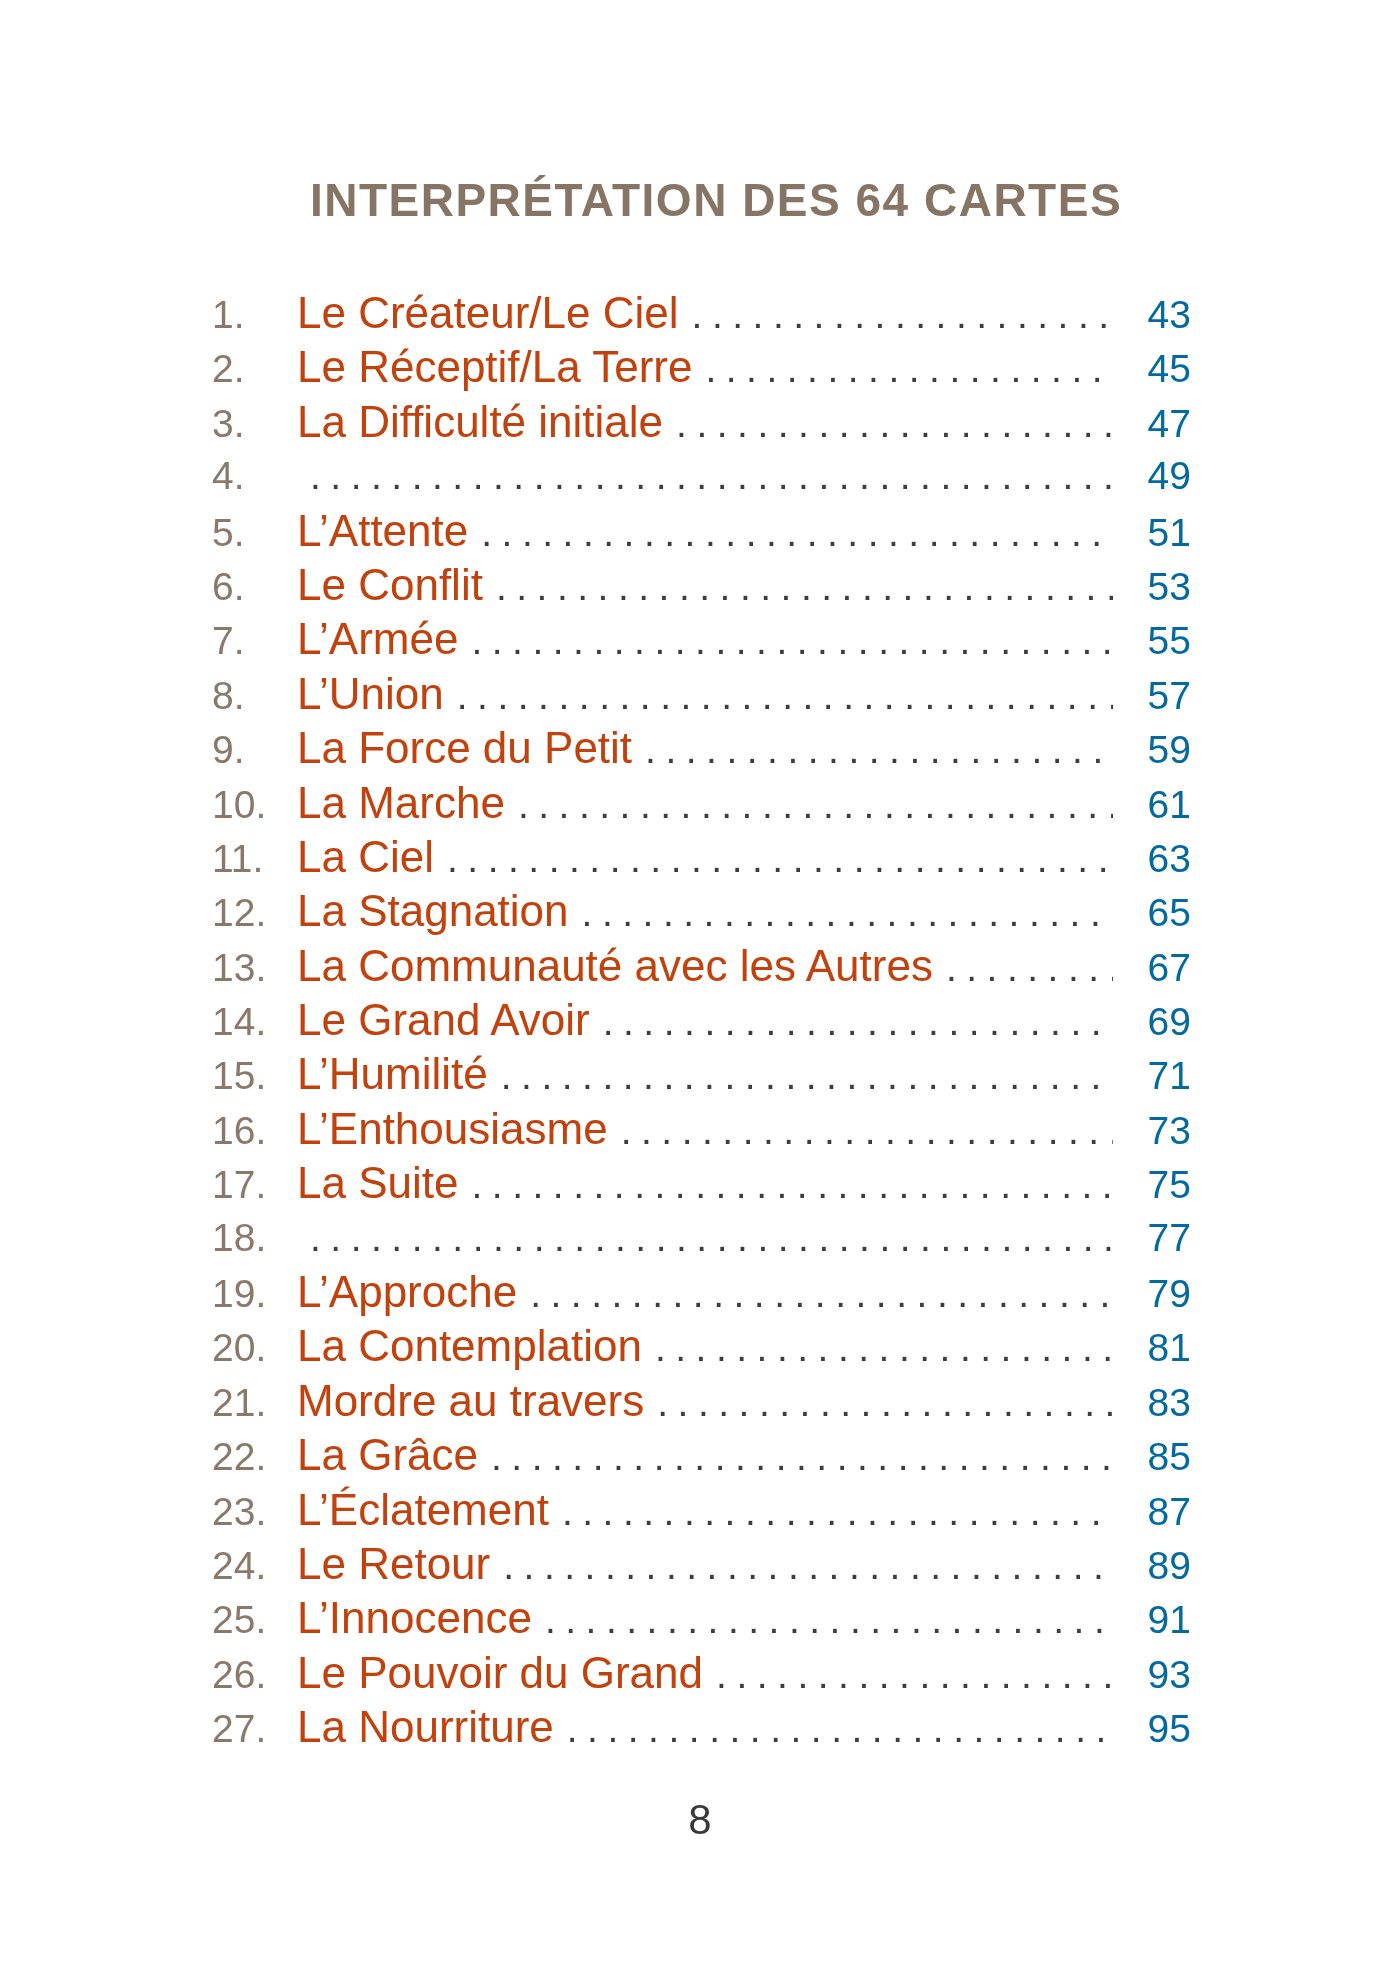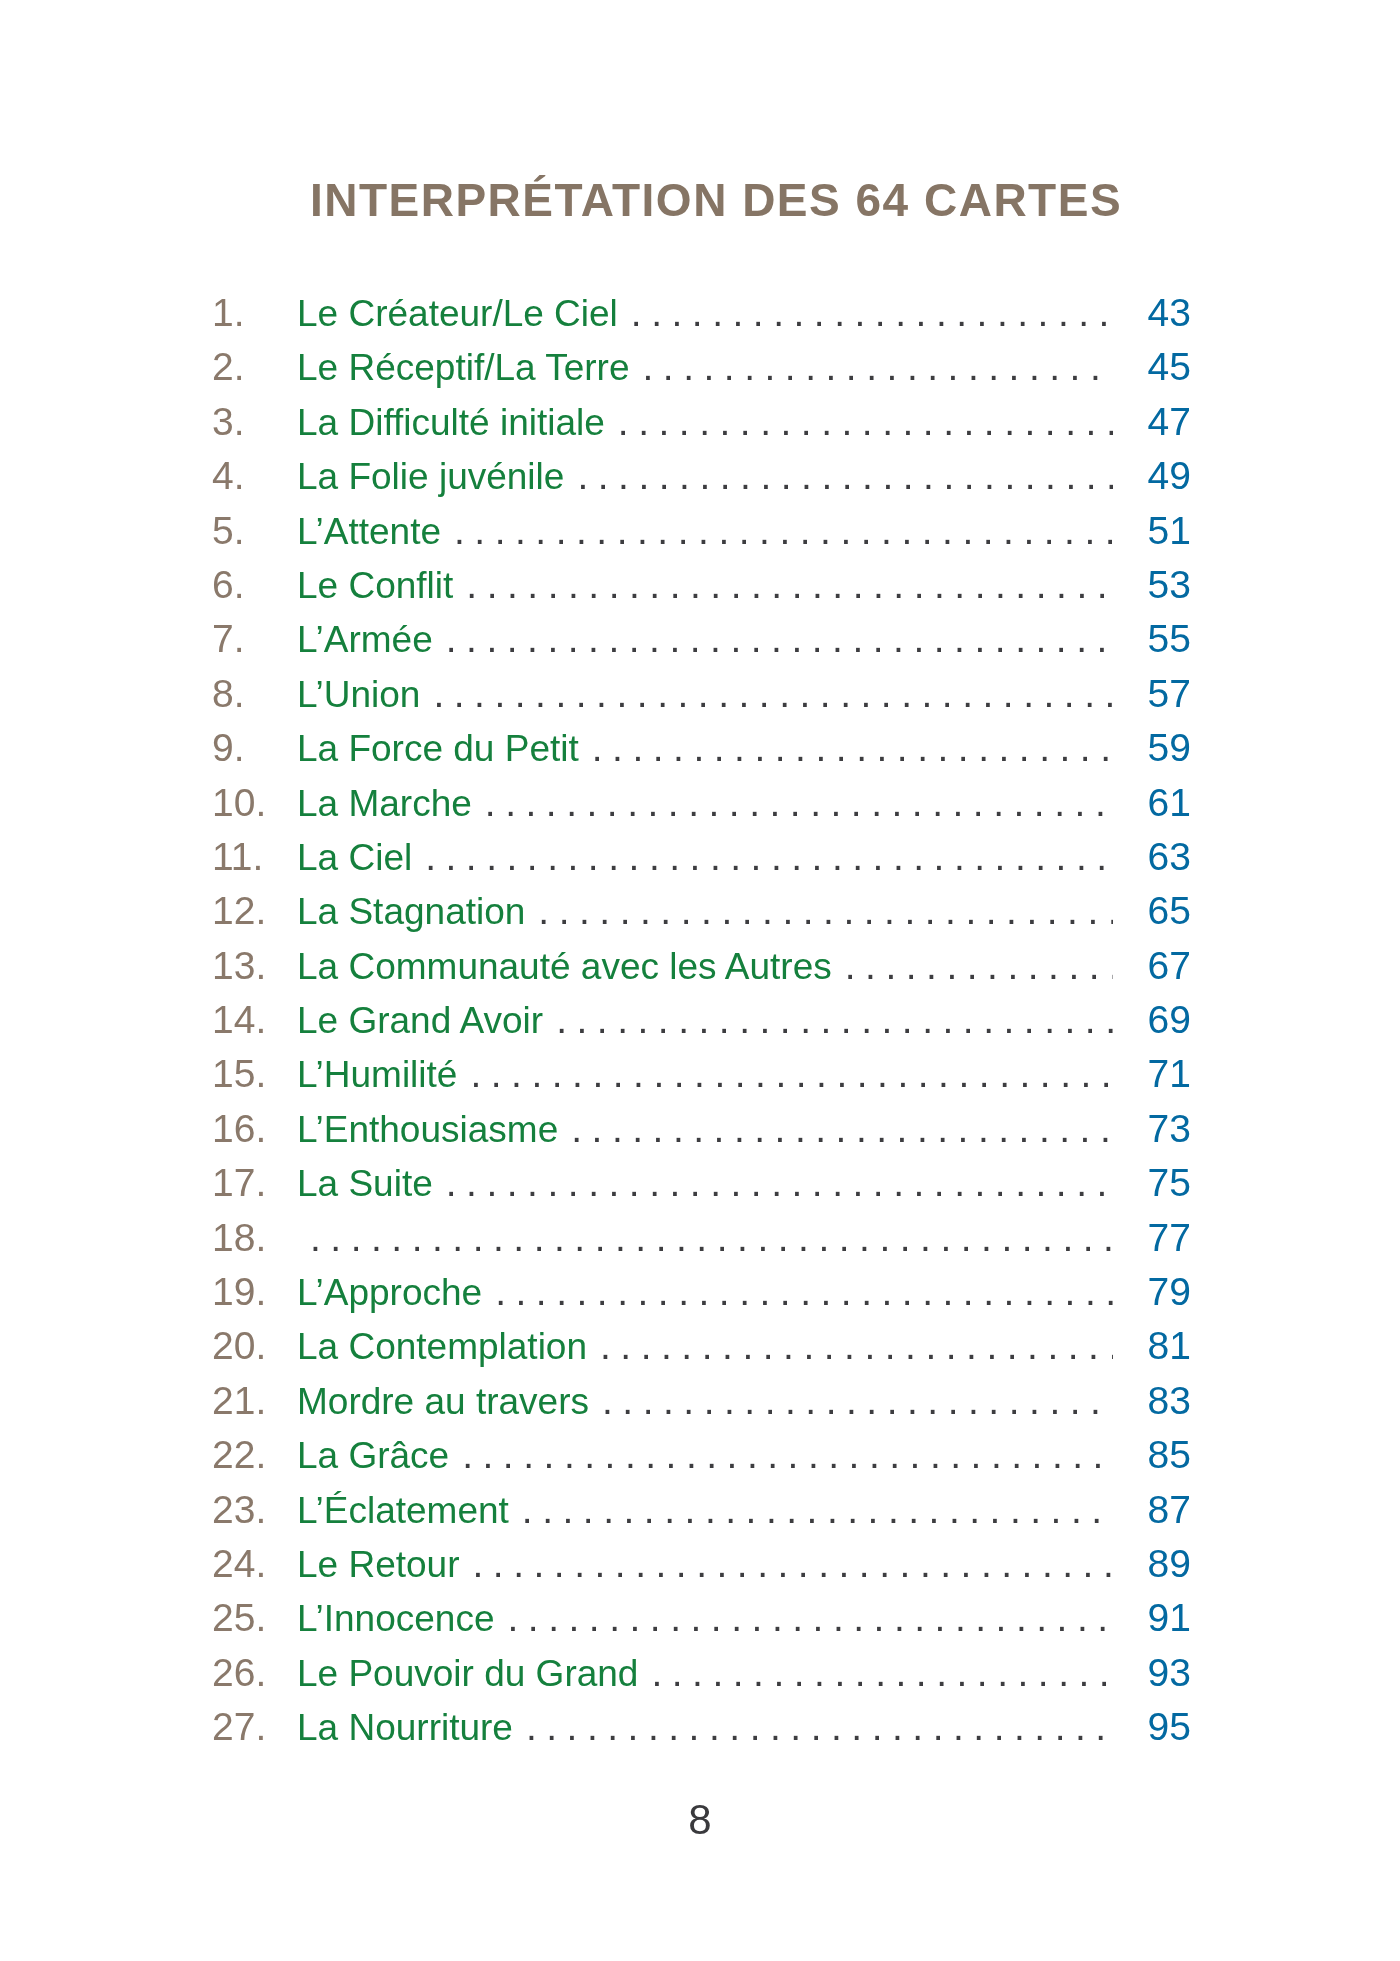--- a/index.html
+++ b/index.html
@@ -43,22 +43,22 @@
     line-height: 54.4px;
   }
   .num {
     flex: 0 0 85px;
     font-size: 39px;
     color: #8a796b;
     white-space: nowrap;
   }
   .label {
     flex: 0 0 auto;
-    font-size: 37px;
-    color: #15803d;
+    font-size: 44px;
+    color: #c2410c;
     white-space: nowrap;
   }
   .dots {
     flex: 1 1 0;
     min-width: 0;
     overflow: hidden;
     white-space: nowrap;
     font-size: 39px;
     color: #3d3d40;
     letter-spacing: 9.5px;
@@ -106,21 +106,20 @@
 
   <div class="row">
     <span class="num">3.</span>
     <span class="label">La Difficulté initiale</span>
     <span class="dots">............................................................</span>
     <span class="pg">47</span>
   </div>
 
   <div class="row">
     <span class="num">4.</span>
-    <span class="label">La Folie juvénile</span>
     <span class="dots">............................................................</span>
     <span class="pg">49</span>
   </div>
 
   <div class="row">
     <span class="num">5.</span>
     <span class="label">L’Attente</span>
     <span class="dots">............................................................</span>
     <span class="pg">51</span>
   </div>

